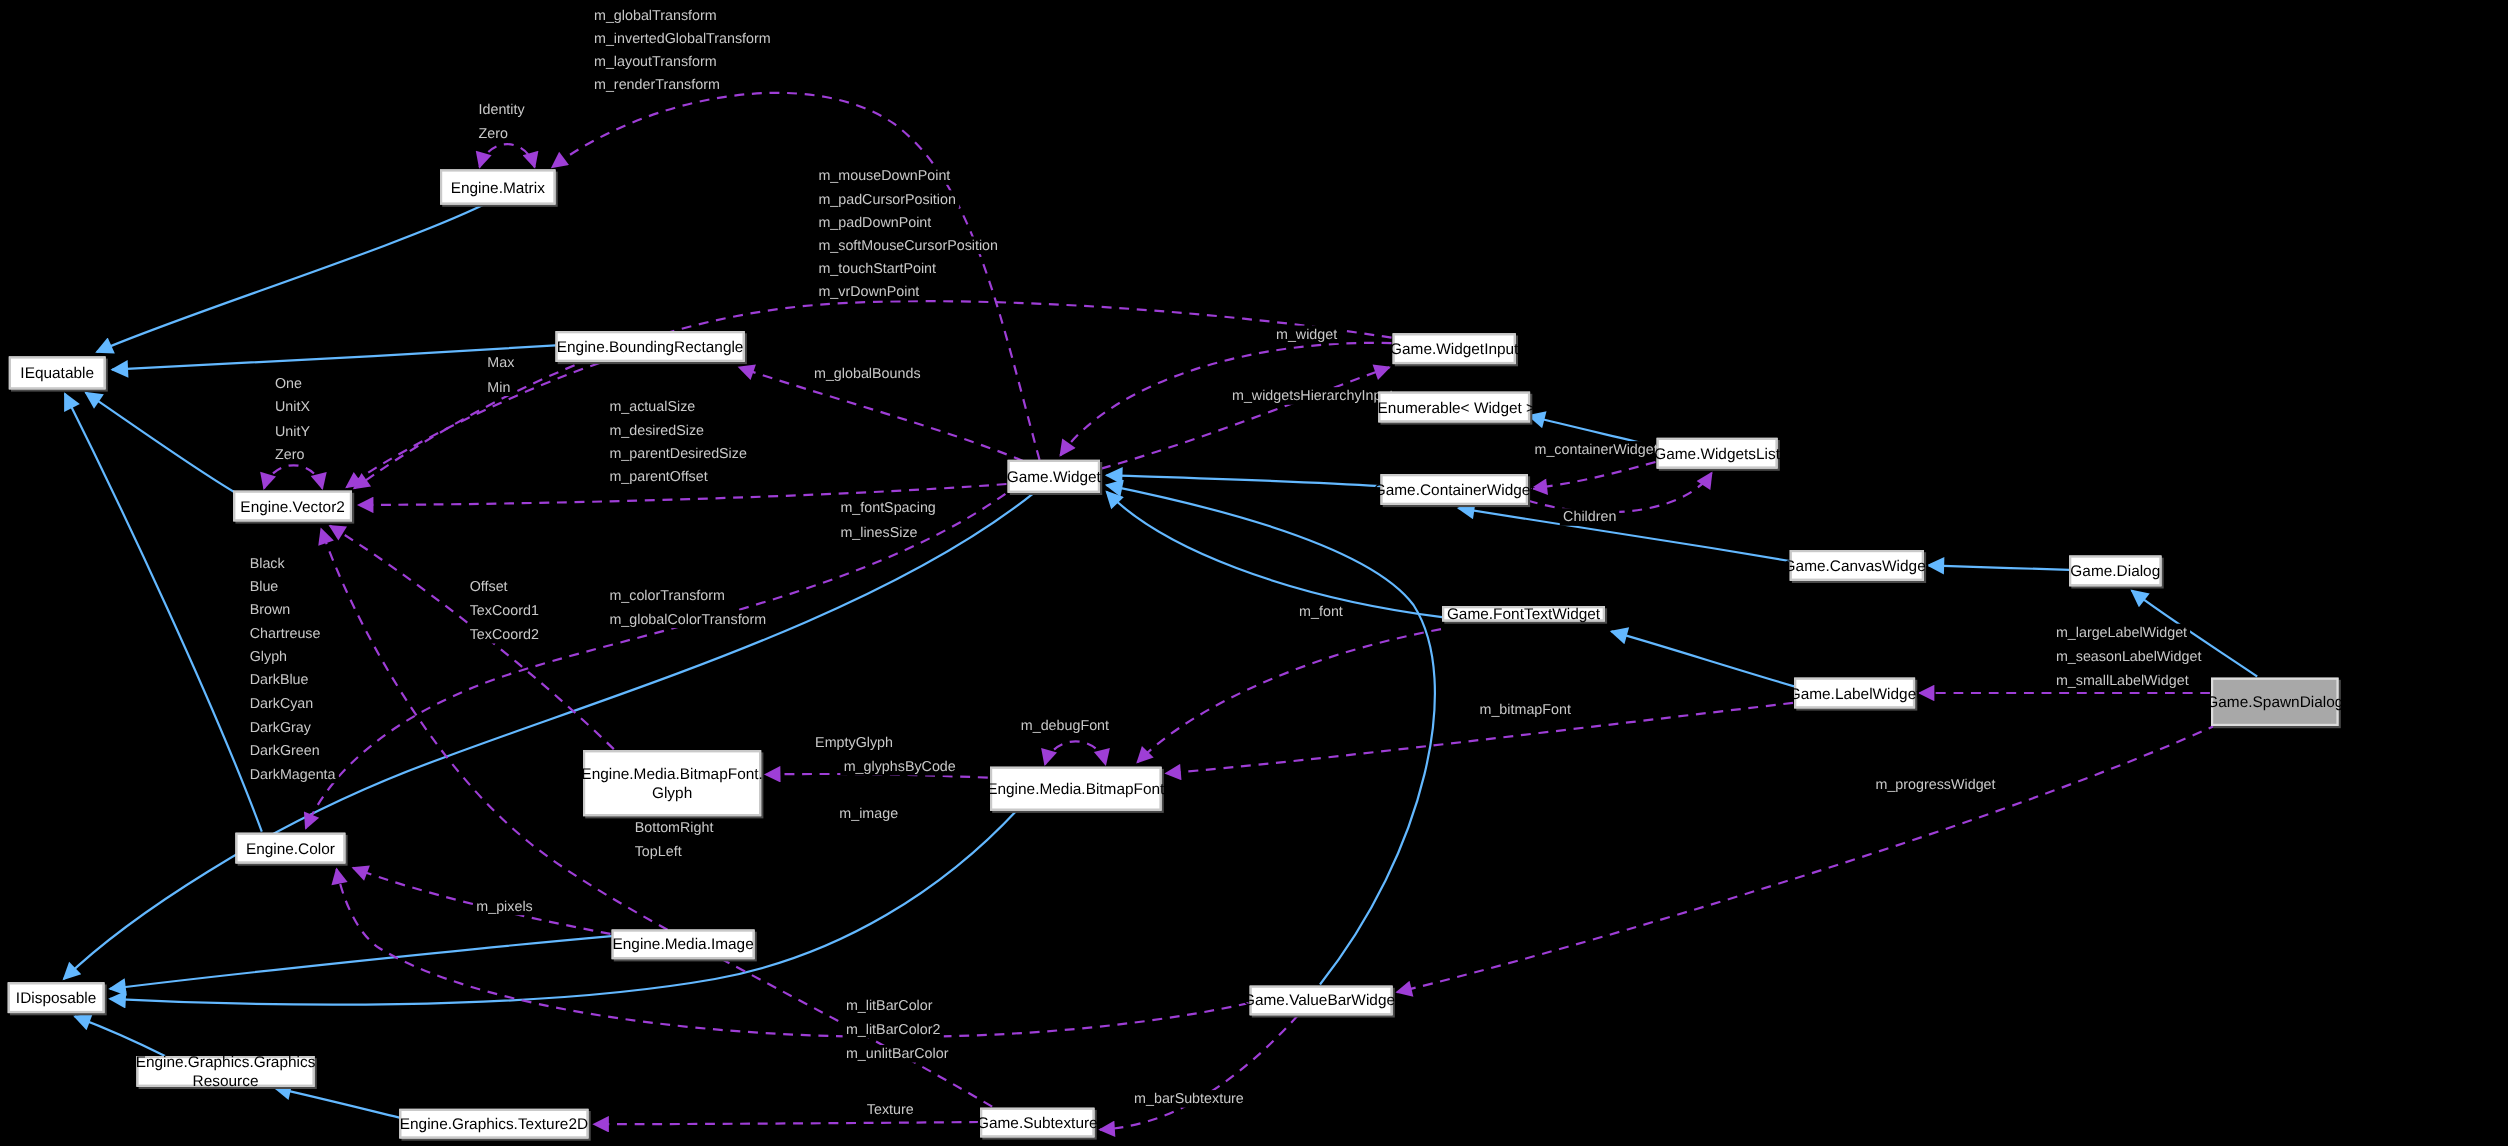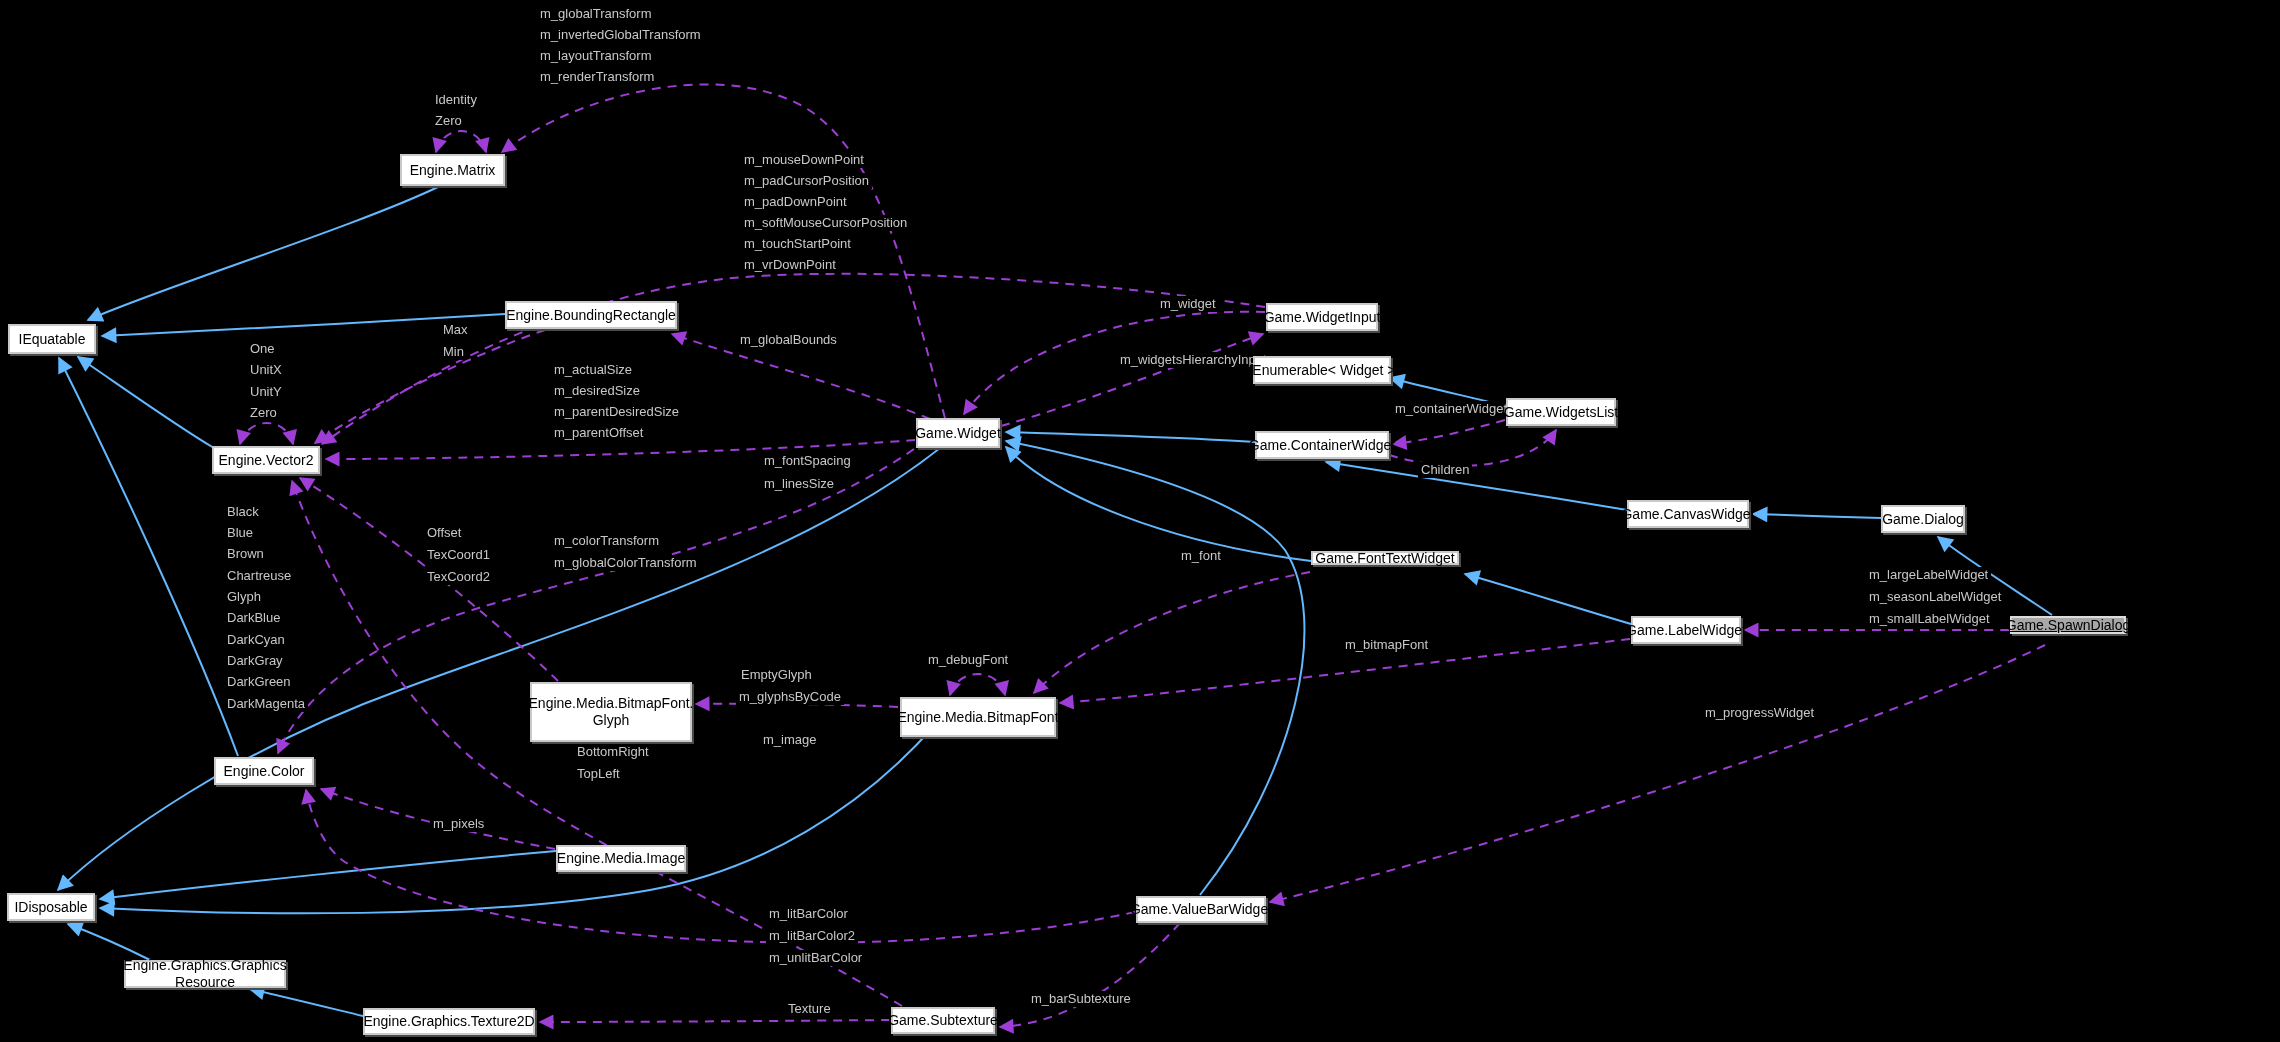--- a/index.html
+++ b/index.html
@@ -130,21 +130,21 @@
       <span class="edge-label" style="left: 424px; top: 569px;">TexCoord2</span>
       <span class="edge-label" style="left: 551px; top: 533px;">m_colorTransform</span>
       <span class="edge-label" style="left: 551px; top: 555px;">m_globalColorTransform</span>
       <span class="edge-label" style="left: 1166px; top: 548px; margin-left: 12px;">m_font</span>
       <span class="edge-label" style="left: 1866px; top: 567px;">m_largeLabelWidget</span>
       <span class="edge-label" style="left: 1866px; top: 589px;">m_seasonLabelWidget</span>
       <span class="edge-label" style="left: 1866px; top: 611px;">m_smallLabelWidget</span>
       <span class="edge-label" style="left: 1342px; top: 637px;">m_bitmapFont</span>
       <span class="edge-label" style="left: 925px; top: 652px;">m_debugFont</span>
       <span class="edge-label" style="left: 738px; top: 667px;">EmptyGlyph</span>
-      <span class="edge-label" style="left: 736px; top: 689px;">m_glyphsByCode</span>
+      <span class="edge-label" style="left: 764px; top: 689px;">m_glyphsByCode</span>
       <span class="edge-label" style="left: 760px; top: 732px;">m_image</span>
       <span class="edge-label" style="left: 574px; top: 744px;">BottomRight</span>
       <span class="edge-label" style="left: 574px; top: 766px;">TopLeft</span>
       <span class="edge-label" style="left: 430px; top: 816px;">m_pixels</span>
       <span class="edge-label" style="left: 1702px; top: 705px;">m_progressWidget</span>
       <span class="edge-label" style="left: 766px; top: 906px;">m_litBarColor</span>
       <span class="edge-label" style="left: 766px; top: 928px;">m_litBarColor2</span>
       <span class="edge-label" style="left: 766px; top: 950px;">m_unlitBarColor</span>
       <span class="edge-label" style="left: 785px; top: 1001px;">Texture</span>
       <span class="edge-label" style="left: 1028px; top: 991px;">m_barSubtexture</span>
@@ -182,21 +182,21 @@
       </div>
       <div class="node" style="left: 1881px; top: 505px; width: 84px; height: 28px;">
         <span>Game.Dialog</span>
       </div>
       <div class="node" style="left: 1311px; top: 551px; width: 148px; height: 14px;">
         <span>Game.FontTextWidget</span>
       </div>
       <div class="node" style="left: 1631px; top: 616px; width: 110px; height: 28px;">
         <span>Game.LabelWidget</span>
       </div>
-      <div class="node highlight" style="left: 2010px; top: 616px; width: 116px; height: 18px; text-decoration: underline;">
+      <div class="node highlight" style="left: 2010px; top: 616px; width: 116px; height: 44px;">
         <span>Game.SpawnDialog</span>
       </div>
       <div class="node" style="left: 530px; top: 682px; width: 162px; height: 60px;">
         <span>Engine.Media.BitmapFont.</span>
         <span>Glyph</span>
       </div>
       <div class="node" style="left: 900px; top: 697px; width: 156px; height: 40px;">
         <span>Engine.Media.BitmapFont</span>
       </div>
       <div class="node" style="left: 214px; top: 757px; width: 100px; height: 28px;">

